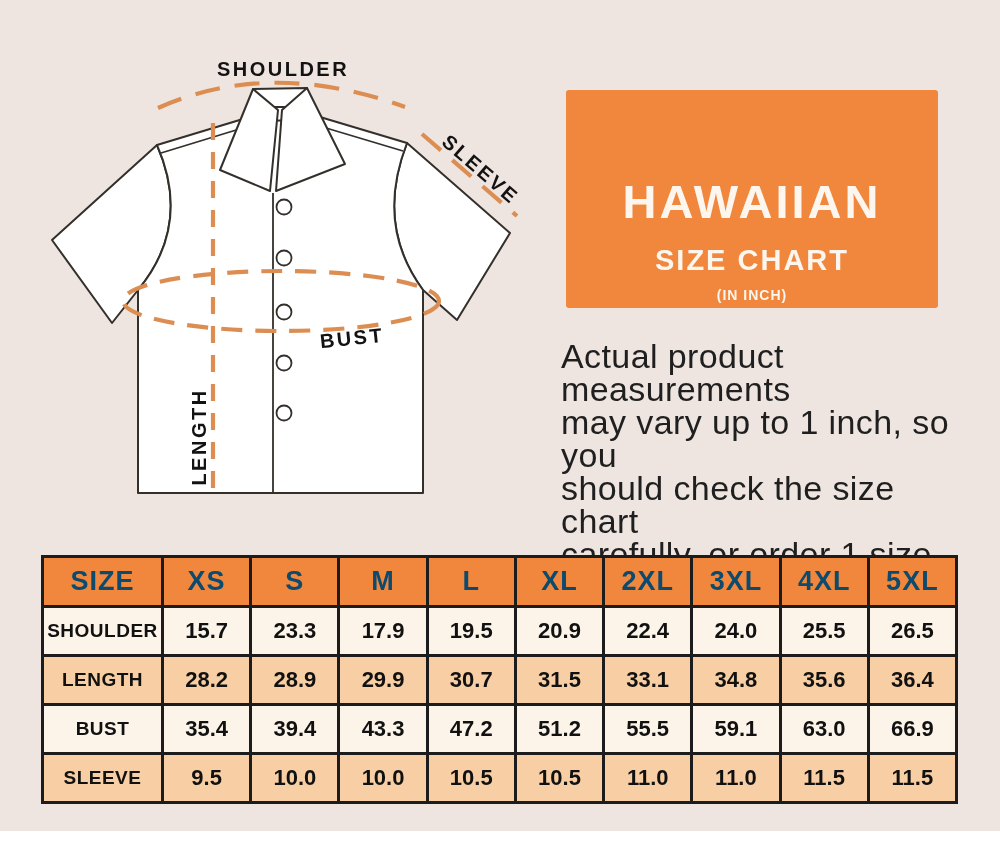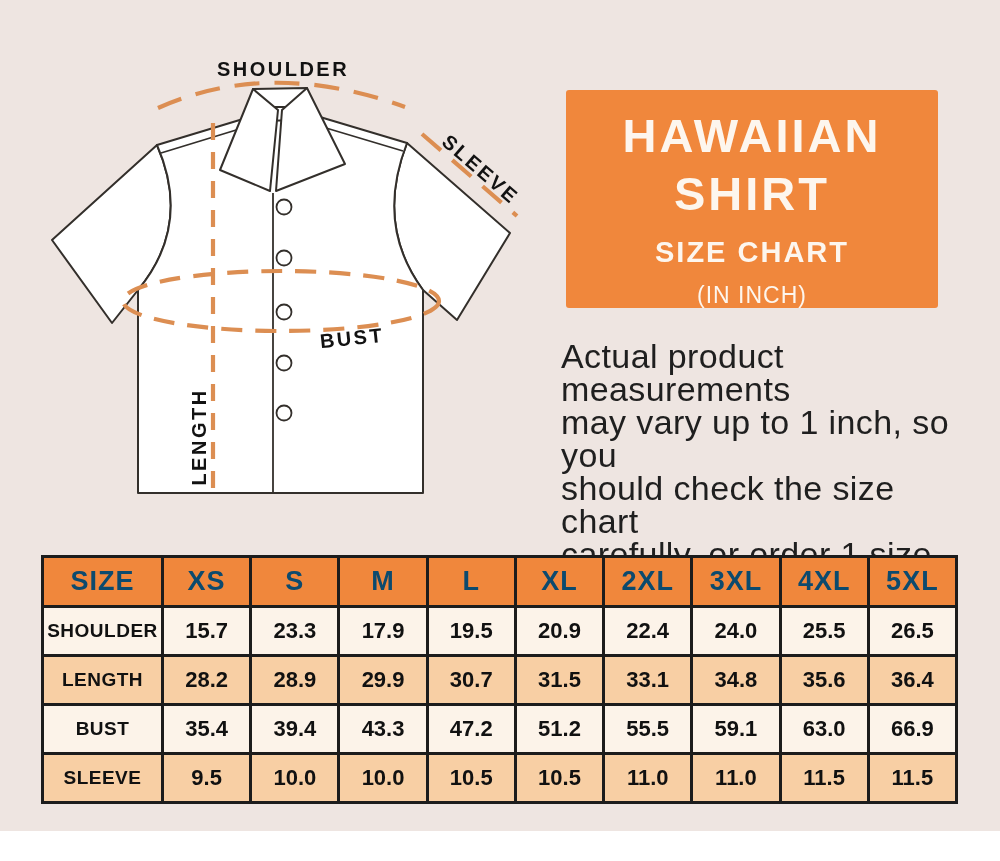--- a/index.html
+++ b/index.html
@@ -23,21 +23,21 @@
   }
   
   .title-card{
     position:absolute;left:566px;top:90px;width:372px;height:218px;
     background:var(--accent,#F0873C);border-radius:3px;
     display:flex;flex-direction:column;align-items:center;justify-content:flex-end;
     text-align:center;color:#FDF6EE;
   }
   .title-line{font-size:47px;font-weight:700;line-height:58px;letter-spacing:3px;}
   .title-sub{font-size:29px;font-weight:700;letter-spacing:2px;margin-top:12px;line-height:34px;}
-  .title-unit{font-size:23px;font-weight:400;letter-spacing:1px;margin-top:13px;line-height:26px;}
+  .title-unit{font-size:14px;font-weight:700;letter-spacing:1px;margin-top:5px;line-height:26px;}
   
   .note{
     position:absolute;left:561px;top:331px;width:400px;
     font-size:34px;line-height:33px;letter-spacing:0.4px;
     white-space:pre-line;color:#1f1f1f;margin-top:9px;
   }
   
   .size-table-wrap{position:absolute;left:41px;top:555px;}
   table.size-chart{
     border-collapse:collapse;table-layout:fixed;
@@ -93,21 +93,20 @@
     <path class="measure dash-short" d="M 183,103 L 183,473"></path>
 
     <text class="diagram-label" x="253" y="56" text-anchor="middle">SHOULDER</text>
     <text class="diagram-label" x="450" y="156" text-anchor="middle" transform="rotate(41 450 150)">SLEEVE</text>
     <text class="diagram-label" x="322" y="325" text-anchor="middle" transform="rotate(-6 322 318)">BUST</text>
     <text class="diagram-label" x="169" y="424" text-anchor="middle" transform="rotate(-90 169 417)">LENGTH</text>
   </svg>
 
   <div class="title-card">
     <div class="title-line">HAWAIIAN</div>
-    <div class="title-line">SHIRT</div>
     <div class="title-sub">SIZE CHART</div>
     <div class="title-unit">(IN INCH)</div>
   </div>
 
   <div class="note">Actual product measurements
 may vary up to 1 inch, so you
 should check the size chart
 carefully, or order 1 size up for
 the best fit</div>
 

